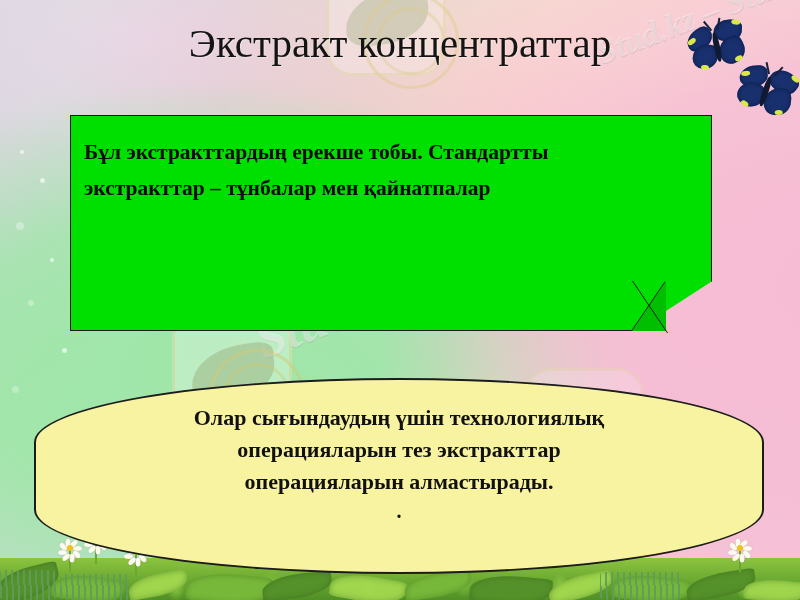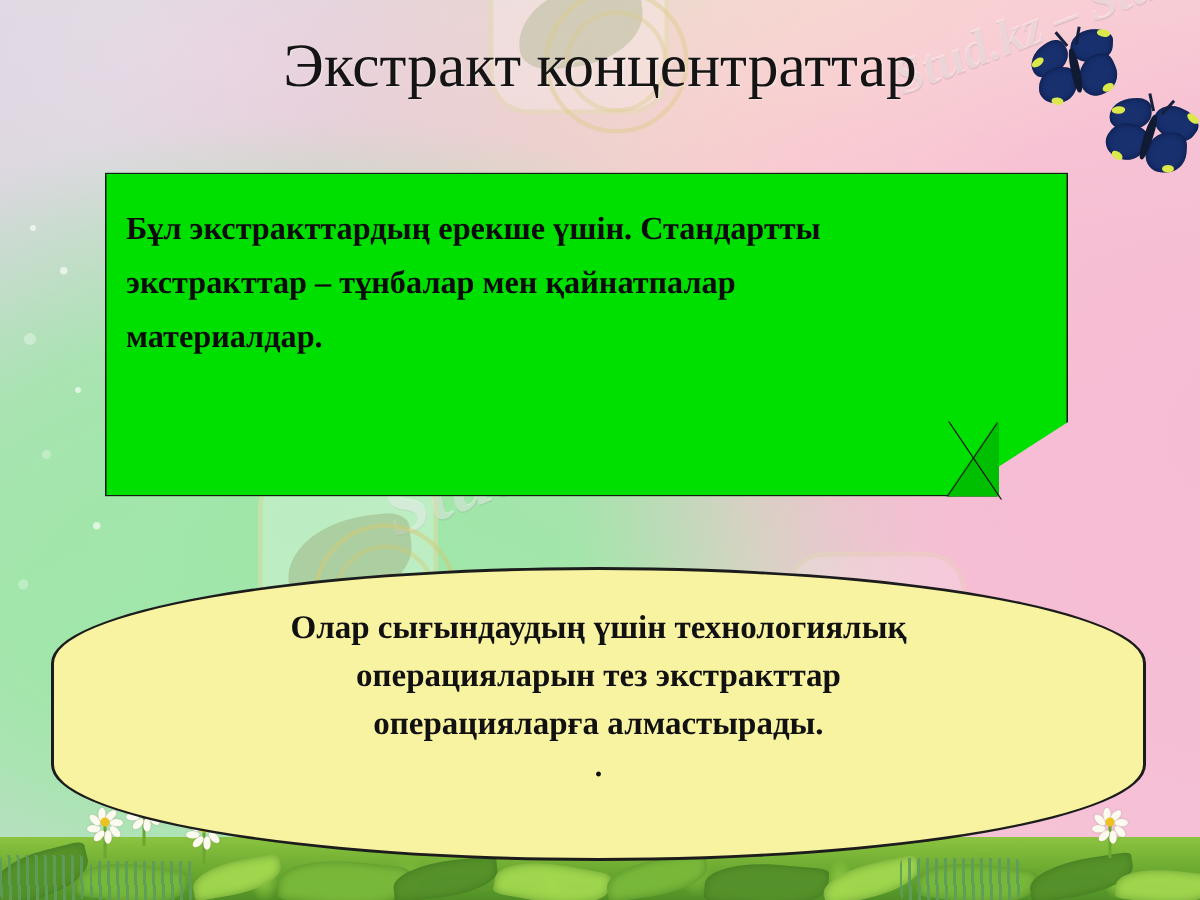--- a/index.html
+++ b/index.html
@@ -303,26 +303,25 @@
     <div class="body" style="left:27px; top:12px; width:6px; height:31px;"></div>
     <div class="ant" style="left:27px; top:-2px; height:12px; transform:rotate(-30deg);"></div>
     <div class="ant" style="left:33px; top:-2px; height:12px; transform:rotate(24deg);"></div>
   </div>
 
   <div id="green-box"></div>
   <div id="green-fold"></div>
   <div id="green-fold-edge"></div>
 
   <div id="green-text">
-    <div>Бұл экстракттардың ерекше үшін. Стандартты</div>
+    <div>Бұл экстракттардың ерекше тобы. Стандартты</div>
     <div>экстракттар – тұнбалар мен қайнатпалар</div>
-    <div>материалдар.</div>
   </div>
 
   <div id="yellow-shape"></div>
   <div id="yellow-text">
     <div>Олар сығындаудың үшін технологиялық</div>
     <div>операцияларын тез экстракттар</div>
-    <div>операцияларға алмастырады.</div>
+    <div>операцияларын алмастырады.</div>
     <div class="dot">.</div>
   </div>
 
 </div>
 
 </body></html>

